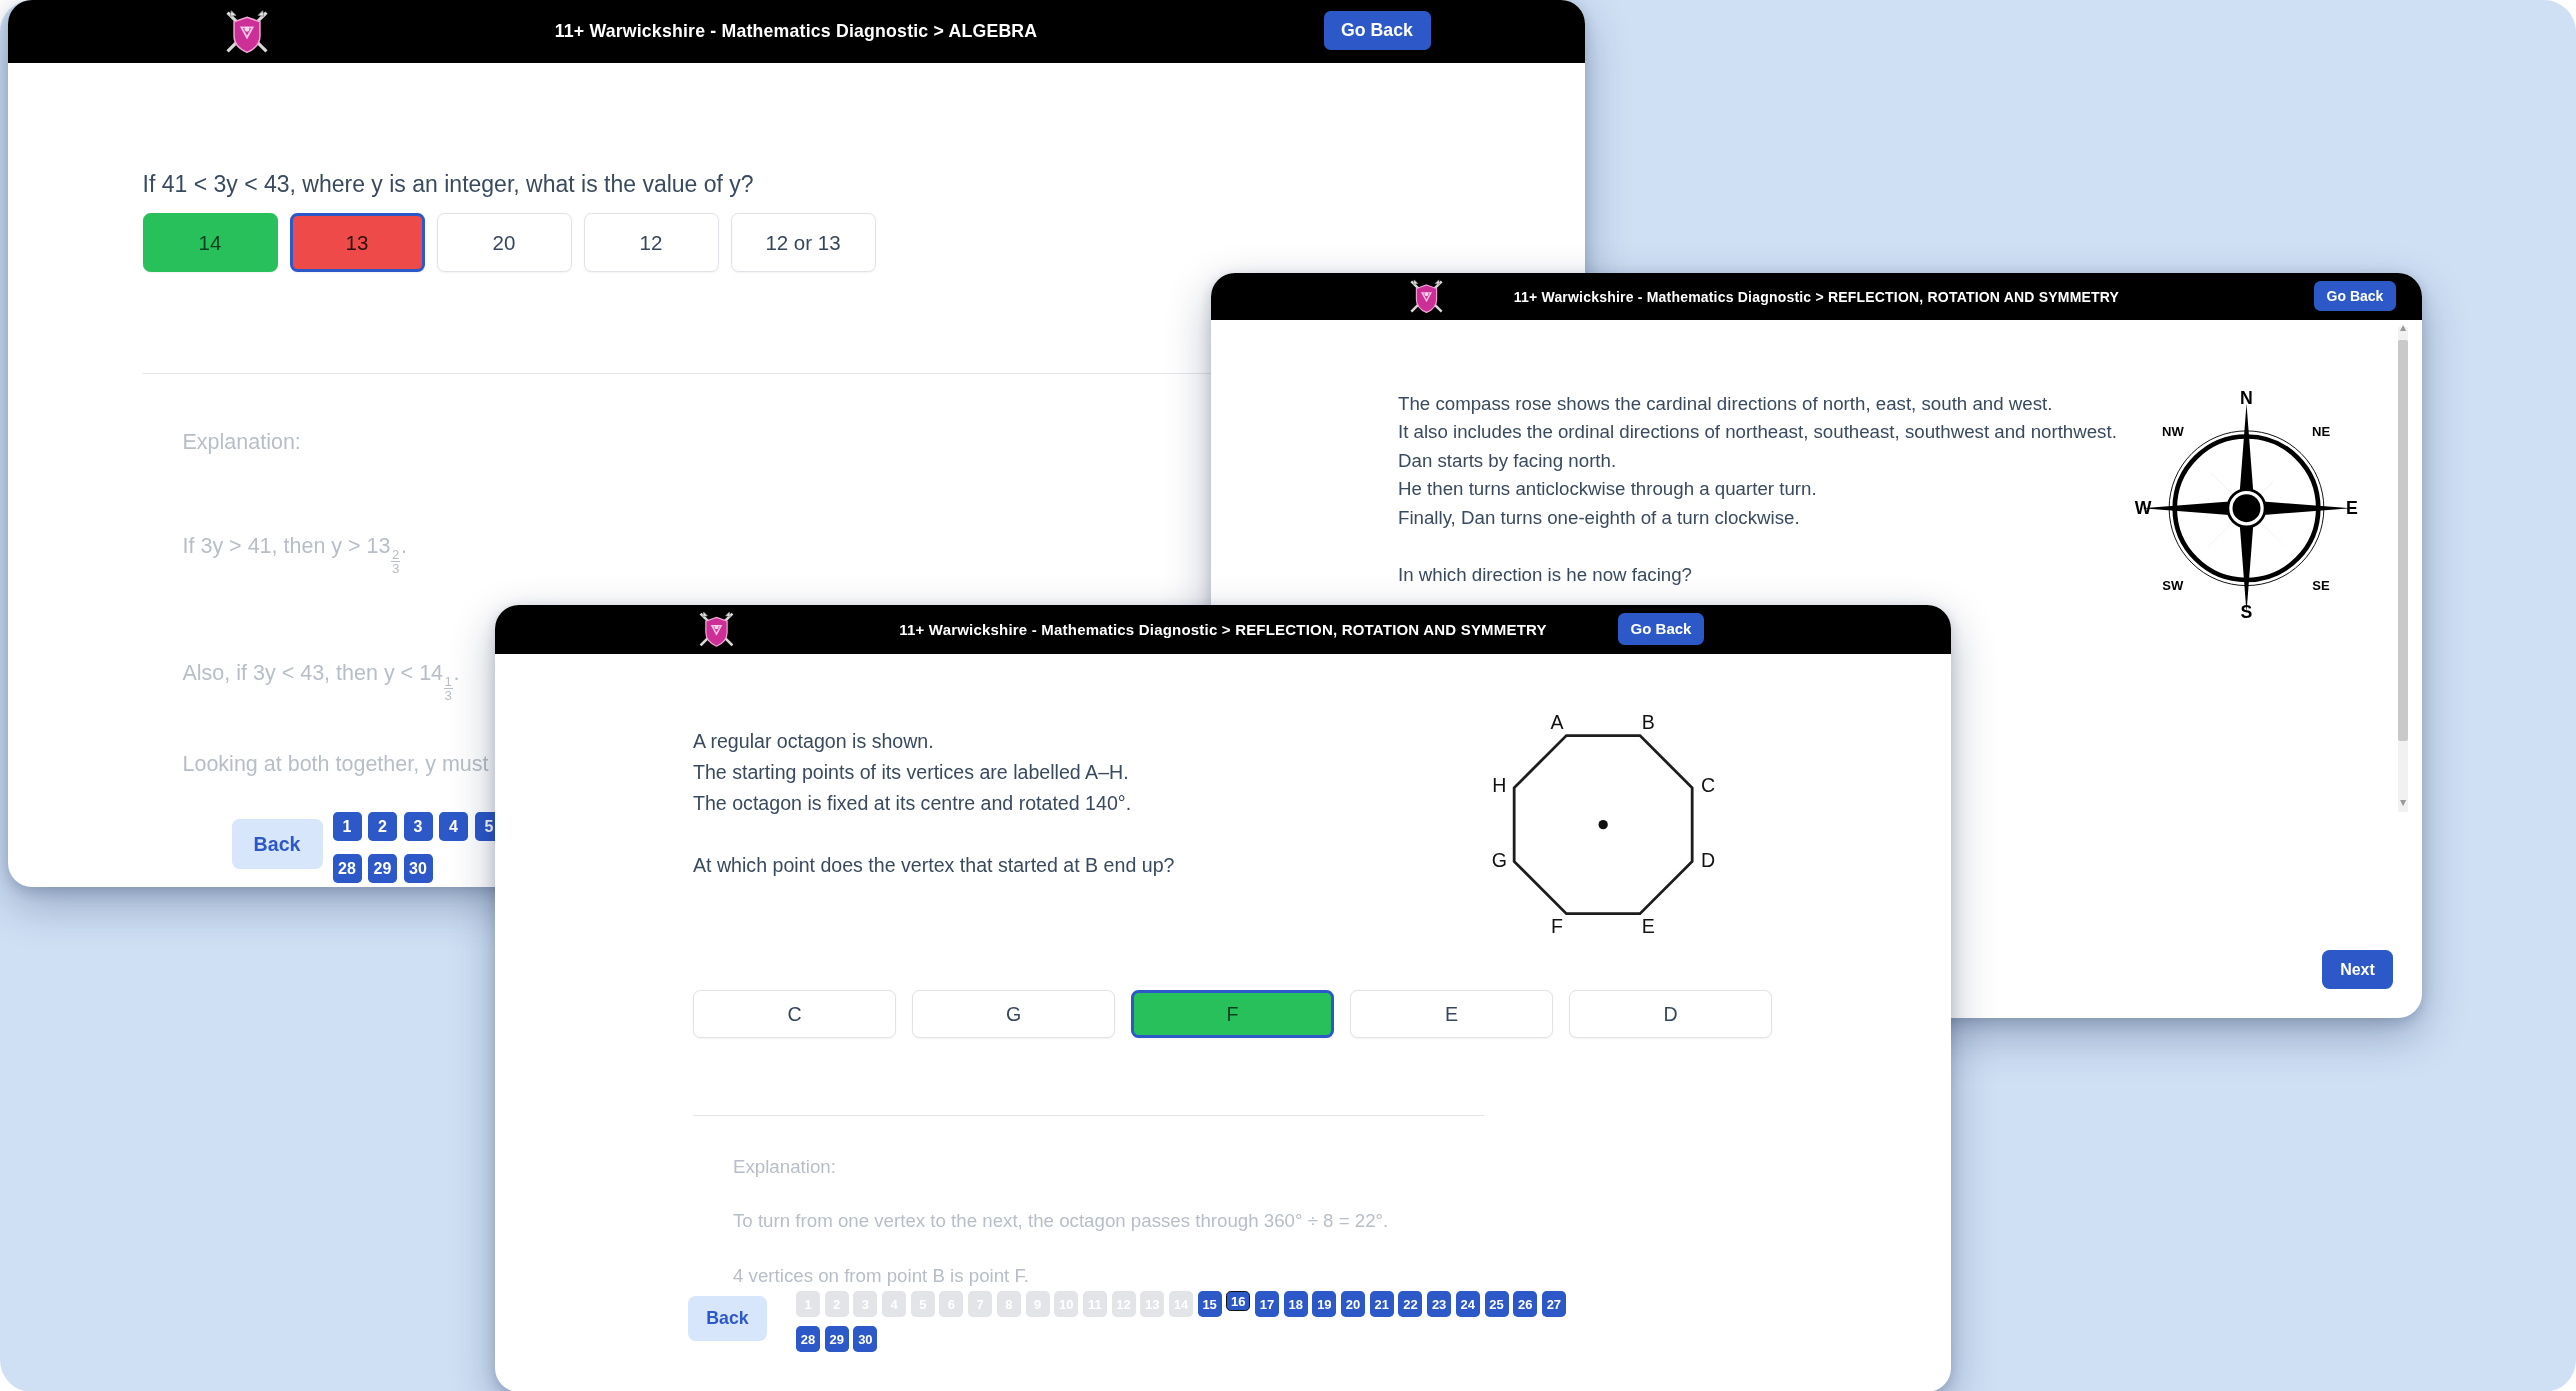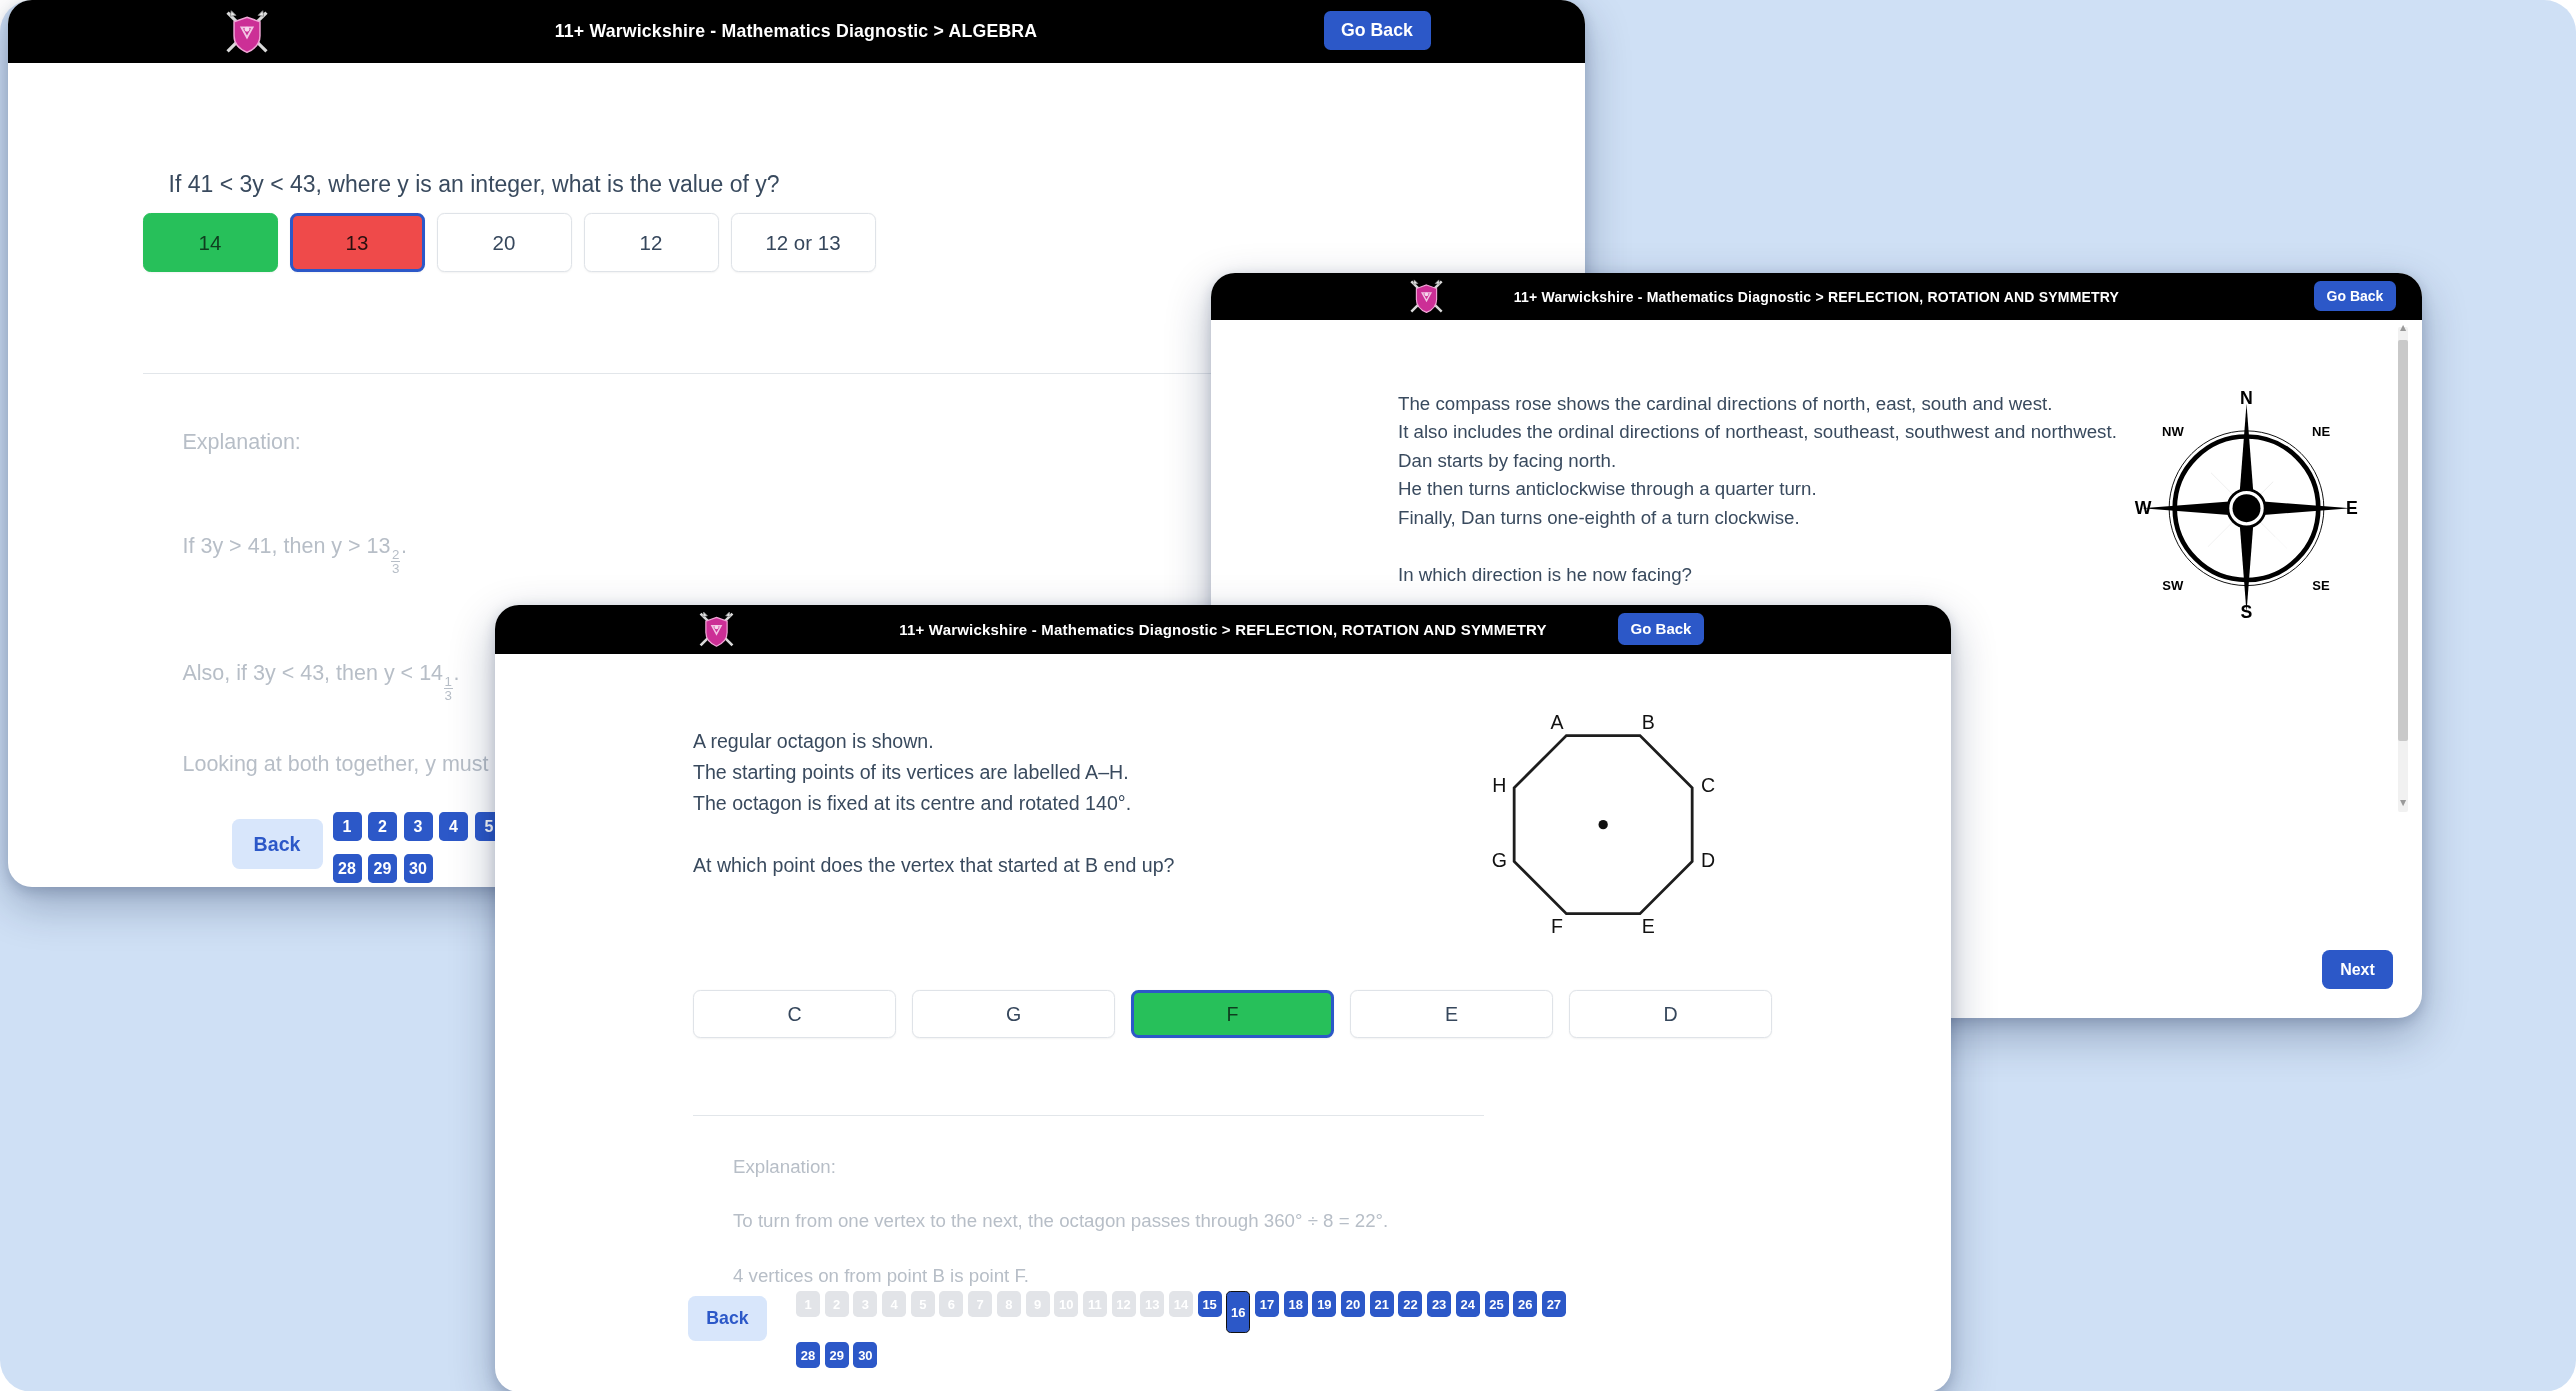--- a/index.html
+++ b/index.html
@@ -213,21 +213,21 @@
         <path d="M46 4 L41 9 L47 10 Z" fill="#e8e8e8" stroke="#8d8d8d" stroke-width="1"></path>
         <path d="M29 11 L43 16 V31 C43 40 36 46 29 49 C22 46 15 40 15 31 V16 Z" fill="#cc2f96" stroke="#f0a7d6" stroke-width="1.6"></path>
         <path d="M23 22 h12 l-6 11 z" fill="none" stroke="#f2c4e3" stroke-width="2"></path>
         <circle cx="29" cy="24" r="2.6" fill="#f6d6ec"></circle>
       </svg>
     </span>
     <span class="tb-title" style="font-size:17.7px;">11+ Warwickshire - Mathematics Diagnostic &gt; ALGEBRA</span>
     <span class="tb-goback" style="right:154px; top:11.2px; width:107px; height:39px; font-size:17.7px;">Go Back</span>
   </div>
 
-  <div class="qtext" style="left:135px; top:135px; width:1307px; font-size:23px;margin-left:26px;">
+  <div class="qtext" style="left:135px; top:135px; width:1307px; font-size:23px;">
     <span>If 41 &lt; 3y &lt; 43, where y is an integer, what is the value of y?</span>
   </div>
 
   <div class="options" style="left:135px; top:213px; gap:12px;">
     <div class="opt correct" style="width:135px; height:59px; font-size:20.5px;">
       <span>14</span>
     </div>
     <div class="opt wrong sel" style="width:135px; height:59px; font-size:20.5px;">
       <span>13</span>
     </div>
@@ -443,21 +443,21 @@
     <div class="pg off" style="width:24px;height:26px;font-size:13px;">6</div>
     <div class="pg off" style="width:24px;height:26px;font-size:13px;">7</div>
     <div class="pg off" style="width:24px;height:26px;font-size:13px;">8</div>
     <div class="pg off" style="width:24px;height:26px;font-size:13px;">9</div>
     <div class="pg off" style="width:24px;height:26px;font-size:13px;">10</div>
     <div class="pg off" style="width:24px;height:26px;font-size:13px;">11</div>
     <div class="pg off" style="width:24px;height:26px;font-size:13px;">12</div>
     <div class="pg off" style="width:24px;height:26px;font-size:13px;">13</div>
     <div class="pg off" style="width:24px;height:26px;font-size:13px;">14</div>
     <div class="pg" style="width:24px;height:26px;font-size:13px;">15</div>
-    <div class="pg active" style="width:24px;height:42px;font-size:13px;">16</div>
+    <div class="pg active" style="width:24px;height:20px;font-size:13px;">16</div>
     <div class="pg" style="width:24px;height:26px;font-size:13px;">17</div>
     <div class="pg" style="width:24px;height:26px;font-size:13px;">18</div>
     <div class="pg" style="width:24px;height:26px;font-size:13px;">19</div>
     <div class="pg" style="width:24px;height:26px;font-size:13px;">20</div>
     <div class="pg" style="width:24px;height:26px;font-size:13px;">21</div>
     <div class="pg" style="width:24px;height:26px;font-size:13px;">22</div>
     <div class="pg" style="width:24px;height:26px;font-size:13px;">23</div>
     <div class="pg" style="width:24px;height:26px;font-size:13px;">24</div>
     <div class="pg" style="width:24px;height:26px;font-size:13px;">25</div>
     <div class="pg" style="width:24px;height:26px;font-size:13px;">26</div>

